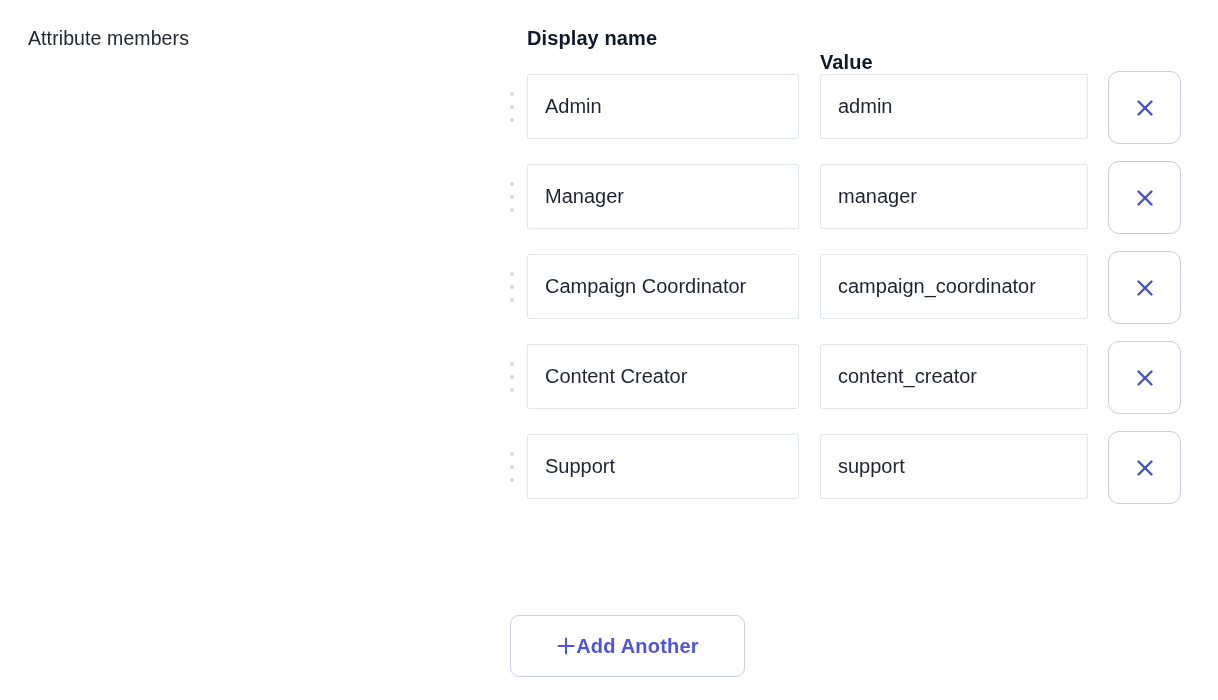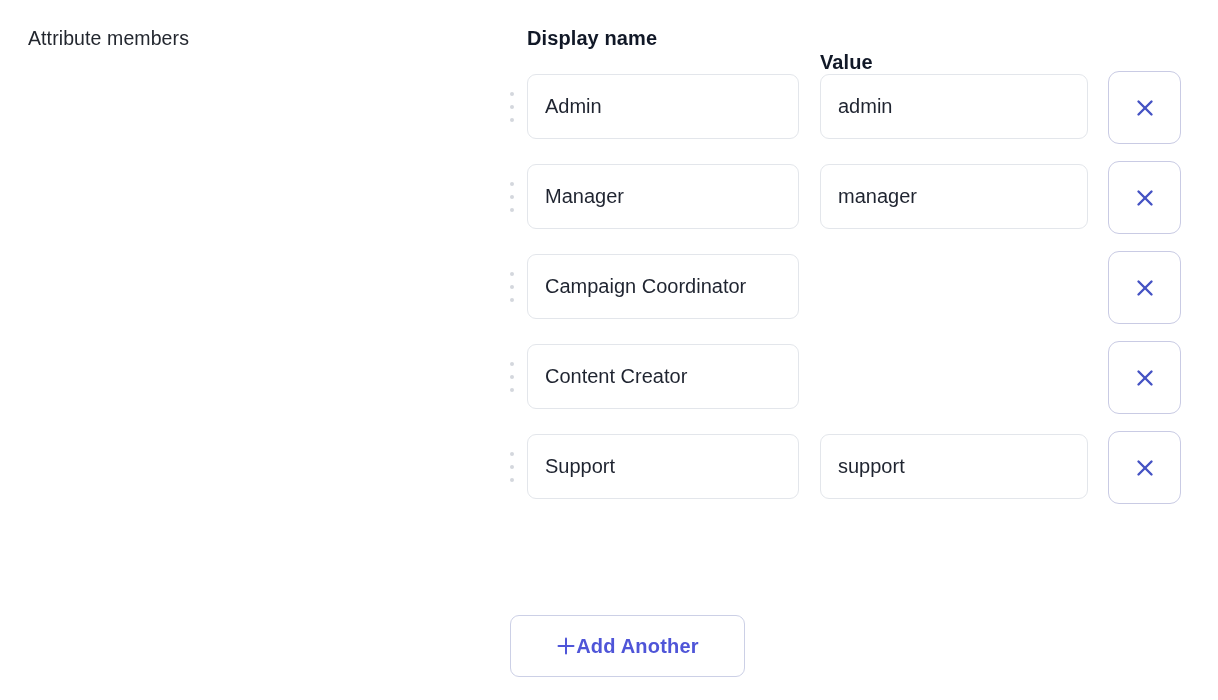--- a/index.html
+++ b/index.html
@@ -83,21 +83,21 @@
   }
 
   
   .field {
     position: absolute;
     top: 0;
     height: 65px;
     box-sizing: border-box;
     background: #ffffff;
     border: 1px solid #e3e6eb;
-    border-radius: 9px;
+    border-radius: 2px;
     font-family: "Liberation Sans", sans-serif;
     font-size: 20px;
     color: #1f2430;
     padding: 0 17px;
     outline: none;
     overflow: hidden;
     text-overflow: clip;
     white-space: nowrap;
     line-height: 63px;
   }
@@ -212,34 +212,36 @@
           </svg>
         </button>
       </div>
       <div class="member-row">
         <div class="drag-handle">
           <span class="dot"></span>
           <span class="dot"></span>
           <span class="dot"></span>
         </div>
         <div class="field field-display">Campaign Coordinator</div>
+        <div class="field field-value">campaign_coordinator</div>
         <button class="delete-button">
           <svg class="x-icon" viewBox="0 0 22 22">
             <line x1="4.5" y1="4.5" x2="17.5" y2="17.5"></line>
             <line x1="17.5" y1="4.5" x2="4.5" y2="17.5"></line>
           </svg>
         </button>
       </div>
       <div class="member-row">
         <div class="drag-handle">
           <span class="dot"></span>
           <span class="dot"></span>
           <span class="dot"></span>
         </div>
         <div class="field field-display">Content Creator</div>
+        <div class="field field-value">content_creator</div>
         <button class="delete-button">
           <svg class="x-icon" viewBox="0 0 22 22">
             <line x1="4.5" y1="4.5" x2="17.5" y2="17.5"></line>
             <line x1="17.5" y1="4.5" x2="4.5" y2="17.5"></line>
           </svg>
         </button>
       </div>
       <div class="member-row">
         <div class="drag-handle">
           <span class="dot"></span>

